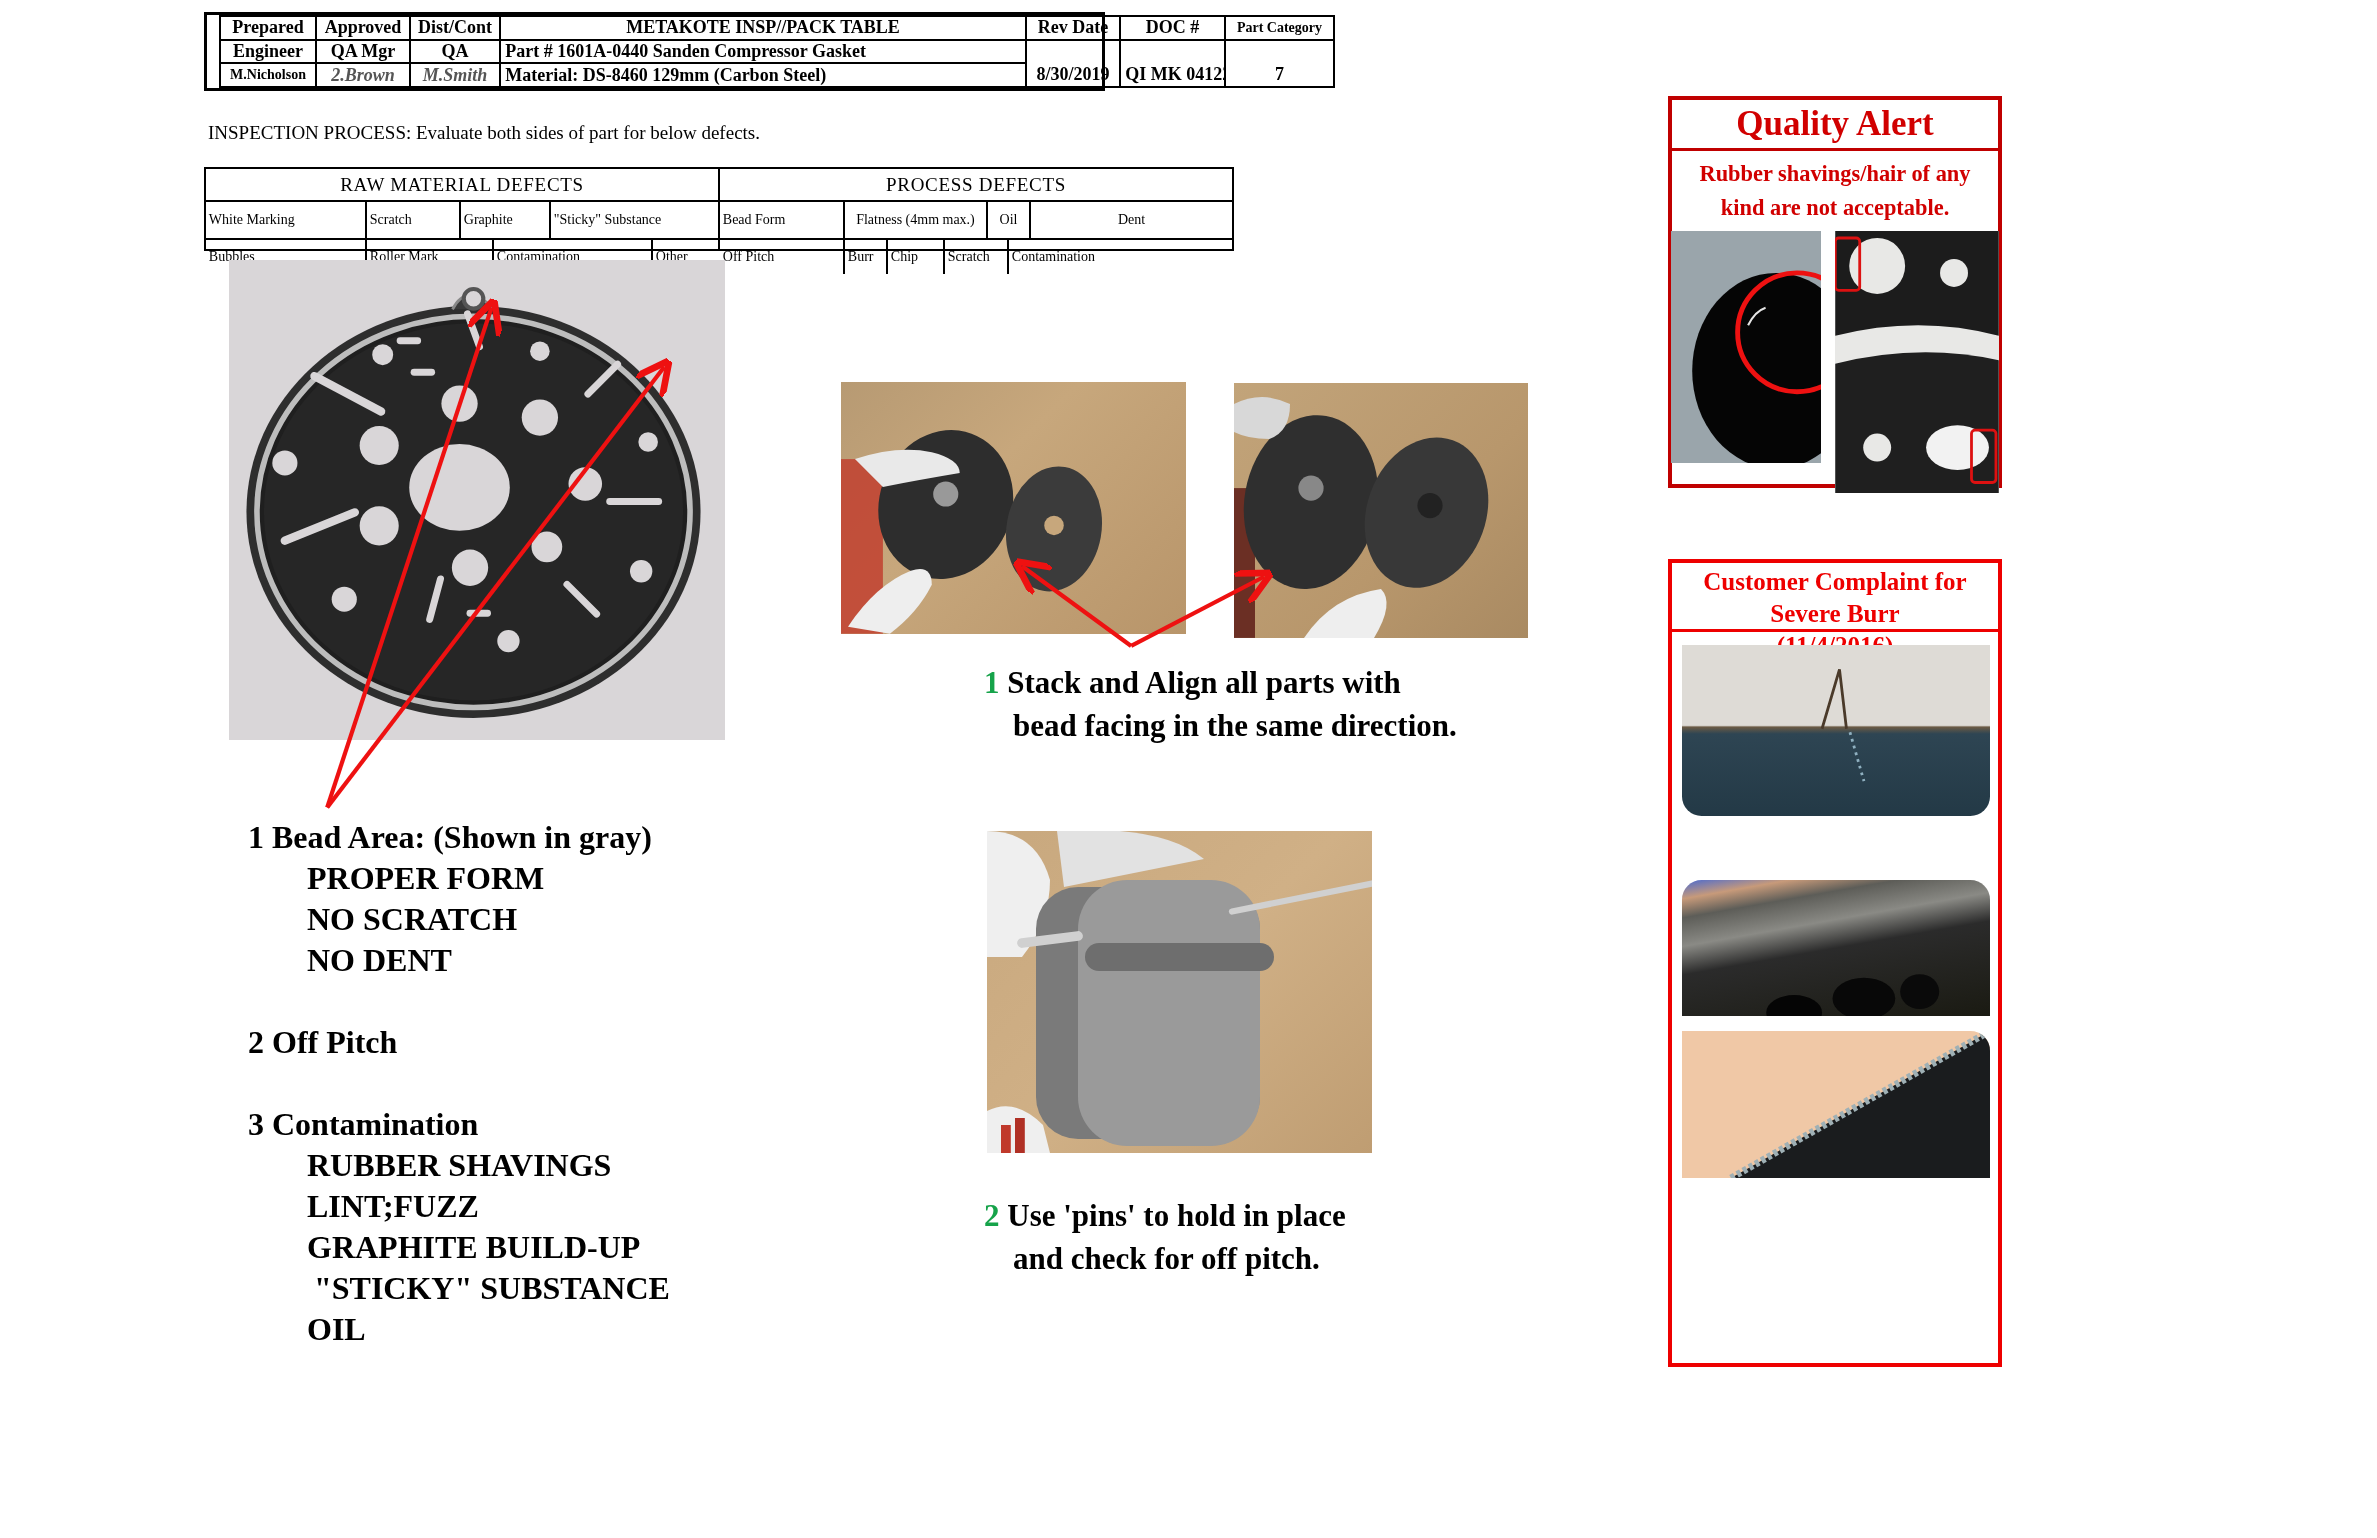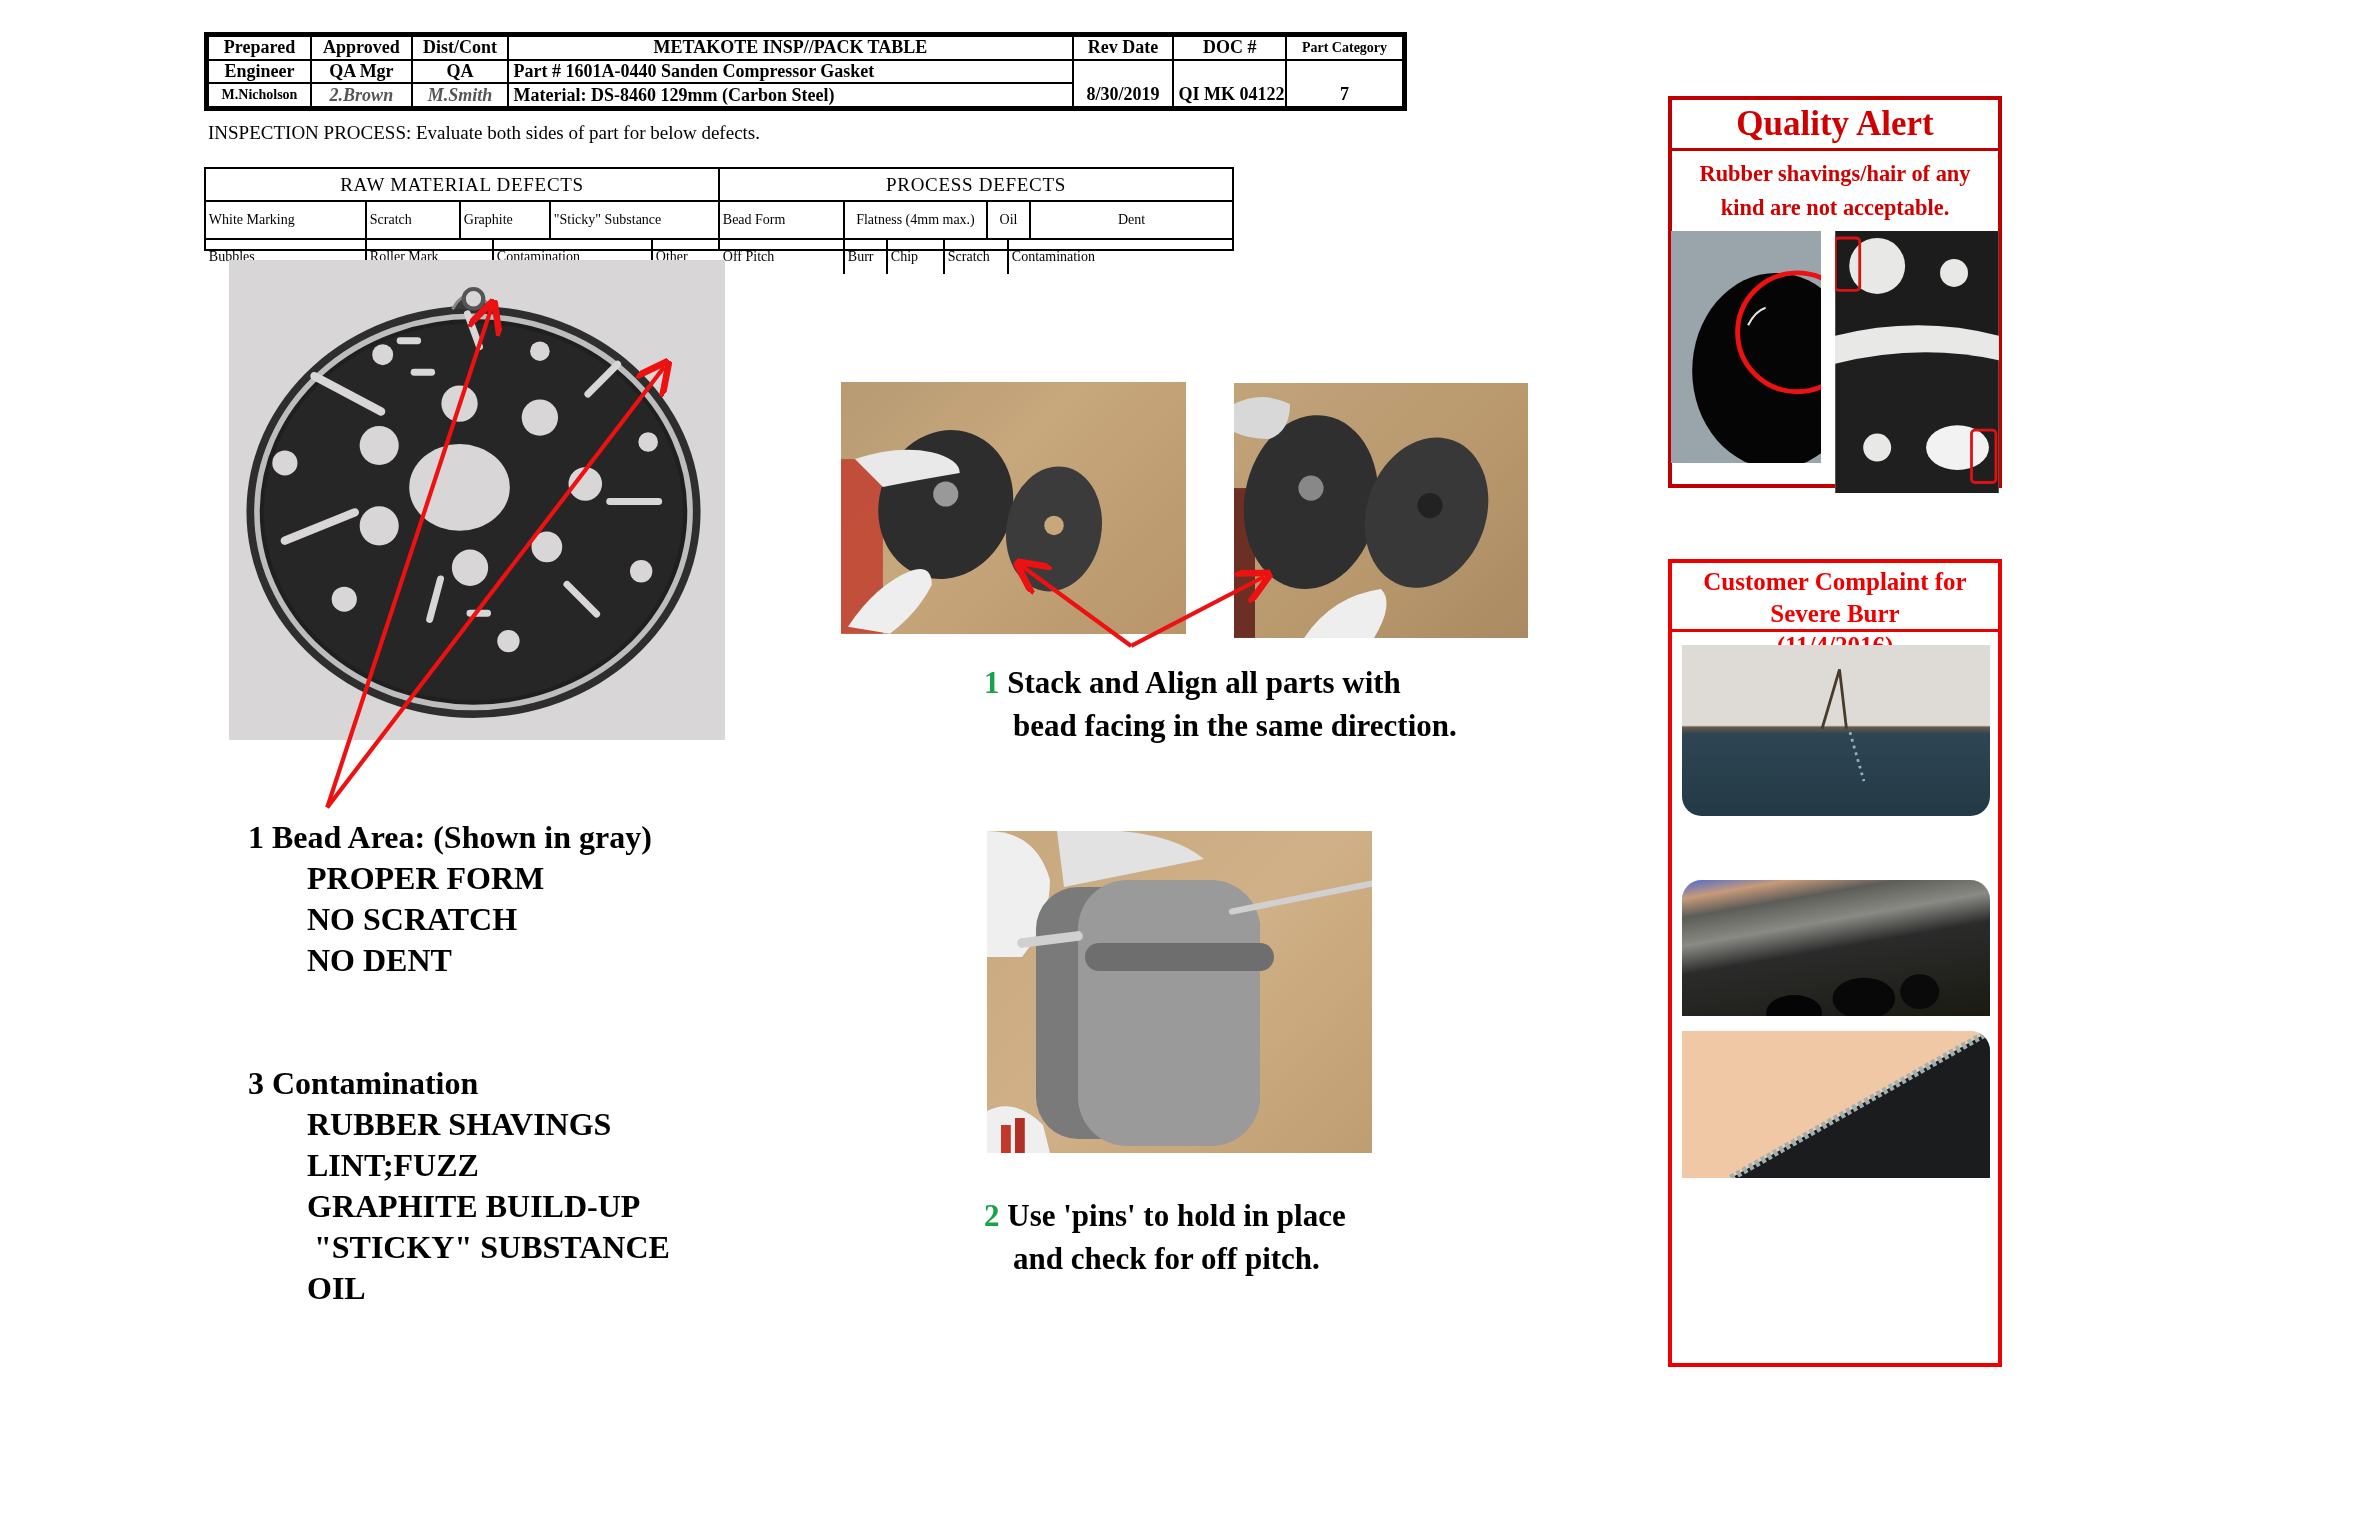--- a/index.html
+++ b/index.html
@@ -1,19 +1,19 @@
 <!DOCTYPE html>
 <html style="font-size:11.2px"><head>
 <meta charset="utf-8">
 <style>
   html, body { margin:0; padding:0; background:#ffffff; }
   body { width:2377px; height:1538px; position:relative; overflow:hidden; font-family:"Liberation Serif", "DejaVu Serif", serif; color:#000; }
 
   
-  .hdr { position:absolute; left:204px; top:32px; width:1203px; height:79px; border:3.5px solid #000; box-sizing:border-box; }
+  .hdr { position:absolute; left:204px; top:12px; width:901px; height:79px; border:3.5px solid #000; box-sizing:border-box;padding-left:12px; }
   .hdr table { border-collapse:collapse; width:100%; height:100%; table-layout:fixed; }
   .hdr td { border:2.1px solid #000; font-weight:bold; font-size:18px; text-align:center; padding:0 4.2px; white-space:nowrap; overflow:hidden; font-family:"Liberation Serif", serif; }
   .hdr td.left { text-align:left; }
   .hdr td.small { font-size:14px; }
   .sig { font-family:"DejaVu Serif", serif; font-style:italic; font-weight:normal; color:#555; font-size:14px;margin-left:48px; }
 
   .insp { position:absolute; left:208px; top:122px; font-size:19px; font-family:"Liberation Serif", serif; }
 
   
   .def { position:absolute; left:204px; top:155px; width:1030px; height:84px; border:2.8px solid #000; box-sizing:border-box; display:flex;margin-top:12px; }
@@ -219,20 +219,21 @@
     <line x1="1618" y1="924" x2="1808" y2="825"></line>
   </g>
 </svg>
 
 <div class="list">
   <div class="h">1  Bead Area: (Shown in gray)</div>
   <div class="sub">PROPER FORM</div>
   <div class="sub">NO SCRATCH</div>
   <div class="sub">NO DENT</div>
   <div class="gap"></div>
+  <div class="h">2  Off Pitch</div>
   <div class="gap"></div>
   <div class="h">3  Contamination</div>
   <div class="sub">RUBBER SHAVINGS</div>
   <div class="sub">LINT;FUZZ</div>
   <div class="sub">GRAPHITE BUILD-UP</div>
   <div class="sub extra">"STICKY" SUBSTANCE</div>
   <div class="sub">OIL</div>
 </div>
 
 <div class="step" style="left:968px;top:661px;">

